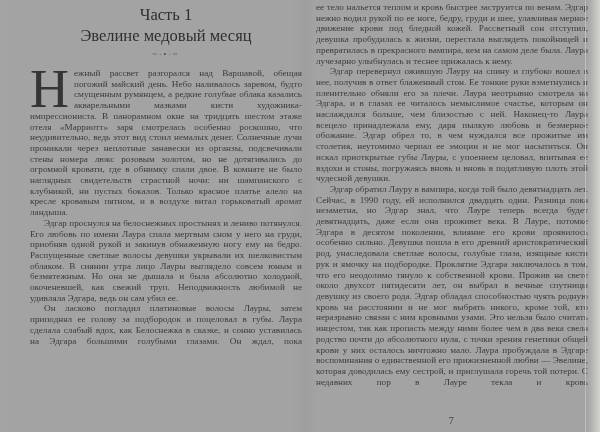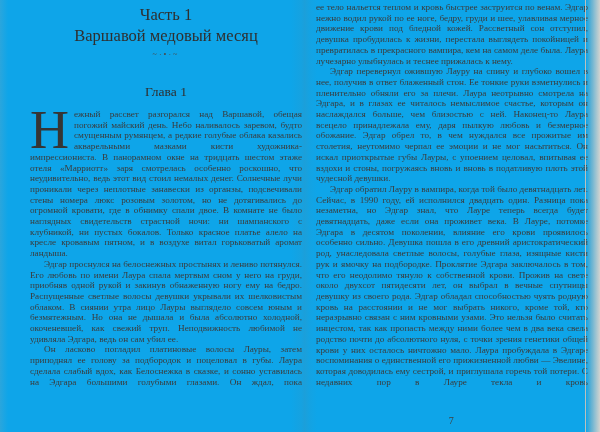--- a/index.html
+++ b/index.html
@@ -3,21 +3,21 @@
 <meta charset="utf-8">
 <style>
   html,body{margin:0;padding:0;}
   body{
     width:600px;height:432px;overflow:hidden;
     background:#fdfdfc;
     font-family:"Liberation Serif","DejaVu Serif",serif;
     color:#3b3b3b;
     position:relative;
   }
-  .spread{position:absolute;inset:0;width:600px;height:432px;background:#0ea5e9;}
+  .spread{position:absolute;inset:0;width:600px;height:432px;background:#a3a3a3;}
 
   
   .page{position:absolute;top:0;bottom:0;overflow:hidden;}
   .page-left{left:30px;width:272px;}
   .page-right{left:316px;width:272px;}
 
   
   .gutter-shadow{position:absolute;left:291px;top:0;bottom:0;width:26px;pointer-events:none;
     background:linear-gradient(to right,rgba(120,120,115,0) 0%,rgba(120,120,115,.08) 42%,rgba(120,120,115,.13) 52%,rgba(120,120,115,.06) 70%,rgba(120,120,115,0) 100%);}
   .edge-right{position:absolute;right:0;top:0;bottom:0;width:14px;pointer-events:none;
@@ -44,23 +44,22 @@
 
   .page-number{position:absolute;left:0;right:0;bottom:6px;text-align:center;font-size:10px;letter-spacing:1.5px;color:#3f3f3f;}
 </style>
 </head>
 <body>
 
 <div class="spread">
 
   <div class="page page-left">
     <h1 class="part-title">Часть 1</h1>
-    <h1 class="part-title" style="margin-top:0;">Варшавой медовый месяц</h1>
+    <h1 class="part-title" style="margin-top:0;">Эвелине медовый месяц</h1>
     <div class="ornament">~·•·~</div>
-    <h2 class="chapter-title">Глава 1</h2>
 
     <div class="body-text">
       <p><span class="drop-cap">Н</span><span>ежный рассвет разгорался над Варшавой, обещая погожий майский день. Небо наливалось заревом, будто смущенным румянцем, а редкие голубые облака казались акварельными мазками кисти художника-импрессиониста. В панорамном окне на тридцать шестом этаже отеля «Марриотт» заря смотрелась особенно роскошно, что неудивительно, ведь этот вид стоил немалых денег. Солнечные лучи проникали через неплотные занавески из органзы, подсвечивали стены номера люкс розовым золотом, но не дотягивались до огромной кровати, где в обнимку спали двое. В комнате не было наглядных свидетельств страстной ночи: ни шампанского с клубникой, ни пустых бокалов. Только красное платье алело на кресле кровавым пятном, и в воздухе витал горьковатый аромат ландыша.</span></p>
       <p class="indent">Эдгар проснулся на белоснежных простынях и лениво потянулся. Его любовь по имени Лаура спала мертвым сном у него на груди, приобняв одной рукой и закинув обнаженную ногу ему на бедро. Распущенные светлые волосы девушки укрывали их шелковистым облаком. В сиянии утра лицо Лауры выглядело совсем юным и безмятежным. Но она не дышала и была абсолютно холодной, окоченевшей, как свежий труп. Неподвижность любимой не удивляла Эдгара, ведь он сам убил ее.</p>
       <p class="indent continued">Он ласково погладил платиновые волосы Лауры, затем приподнял ее голову за подбородок и поцеловал в губы. Лаура сделала слабый вдох, как Белоснежка в сказке, и сонно уставилась на Эдгара большими голубыми глазами. Он ждал, пока</p>
     </div>
   </div>
 
   <div class="page page-right">
     <div class="body-text">

